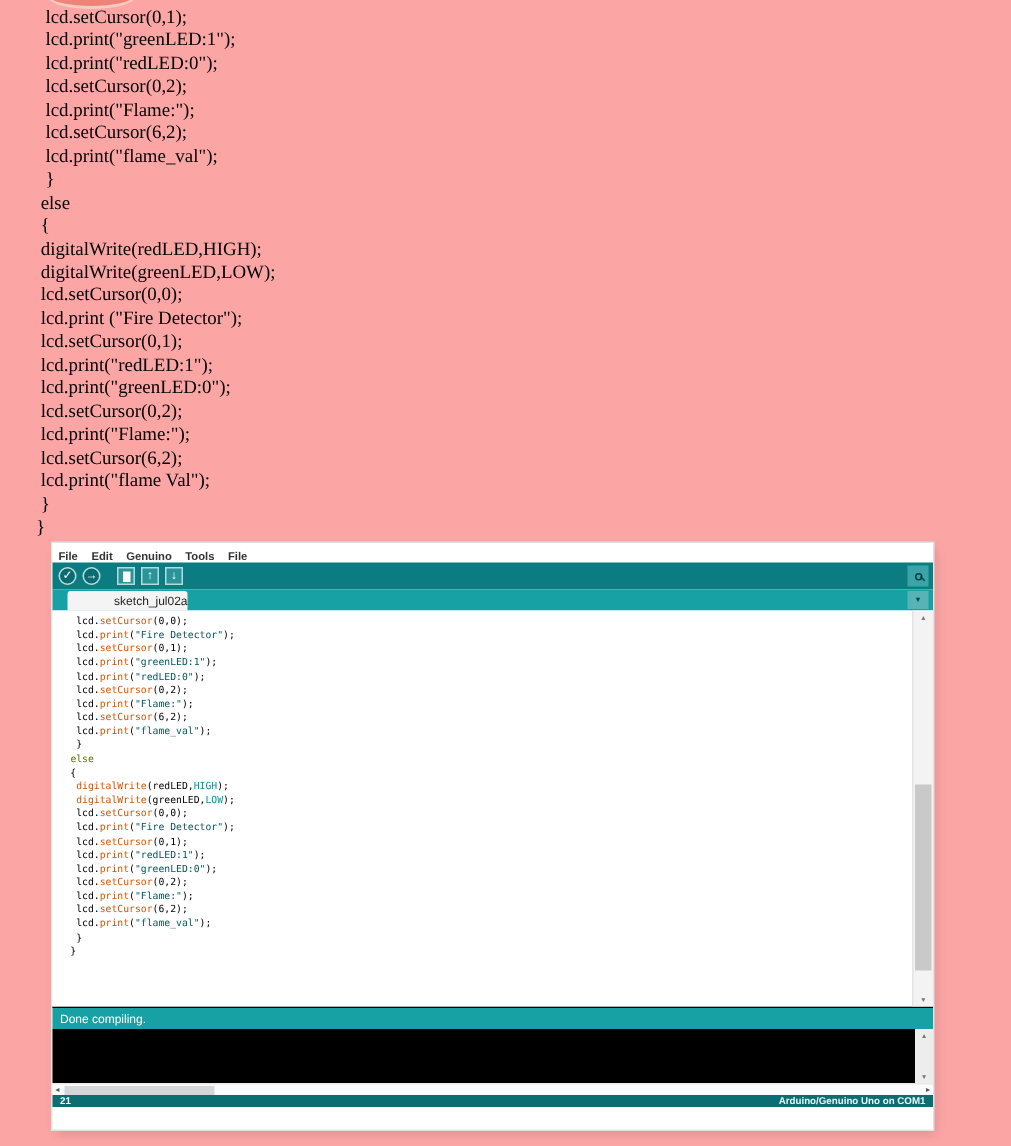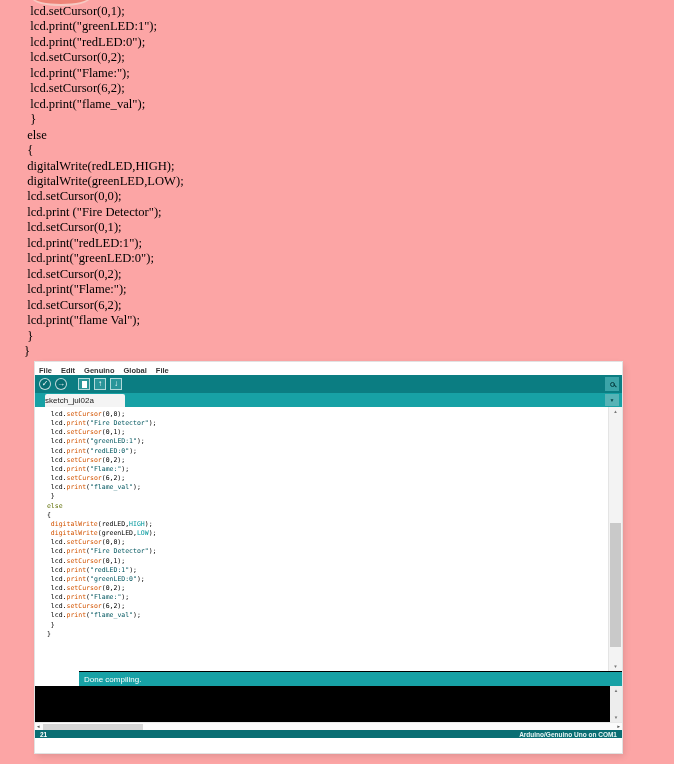--- a/index.html
+++ b/index.html
@@ -42,37 +42,37 @@
   .gap-left { margin-left:7px; }
   .page-glyph { display:inline-block; width:5px; height:7px; background:#fff; margin-top:2px; }
   .serial-btn { position:absolute; right:3px; top:2px; width:14px; height:14px; background:#3ba4a8;
                 display:flex; align-items:center; justify-content:center; }
   .mag { width:5px; height:5px; border:1.3px solid #073f43; border-radius:50%; position:relative; }
   .mag::after { content:''; position:absolute; width:3.5px; height:1.3px; background:#073f43;
                 transform:rotate(45deg); right:-3px; bottom:-1px; }
 
   .tabstrip { height:14px; background:var(--tabstrip-bg,#17a1a5); position:relative; }
   .tab { position:absolute; left:10px; bottom:0; height:13px; width:80px; background:#f4f4f4;
-         border-radius:2px 2px 0 0; font-size:8px; color:#222; text-align:left; line-height:13px;margin-top:30px; }
+         border-radius:2px 2px 0 0; font-size:8px; color:#222; text-align:right; line-height:13px;margin-top:30px; }
   .tab-dropdown { position:absolute; right:3px; top:1px; width:14px; height:12px; background:#56b3b6;
                   display:flex; align-items:center; justify-content:center; font-size:5px; color:#07474b; }
 
   .editor { position:relative; height:264px; background:#fff; overflow:hidden; }
   .codewrap { position:absolute; left:0; top:0; right:14px; bottom:0; padding:3px 0 0 8px; overflow:hidden; }
   .code-line { font-family:"DejaVu Sans Mono", monospace; font-size:6.5px; line-height:9.15px;
                white-space:pre; color:#000; }
 
   .v-scroll { background:#f3f3f3; border-left:1px solid #e4e4e4; }
   .editor-vscroll { position:absolute; right:0; top:0; width:14px; height:100%; }
   .sb-arrow { position:absolute; left:0; width:100%; text-align:center; font-size:4.5px; color:#777; }
   .sb-top { top:2px; } .sb-bottom { bottom:2px; }
   .editor-thumb { position:absolute; left:1px; right:1px; top:44%; height:47%; background:#c9c9c9; }
 
   .statusbar { height:15px; background:var(--status-bg,#17a1a5); border-top:1px solid #000;
-               color:#fff; font-size:8px; display:flex; align-items:center; padding-left:5px;margin-left:44px; }
+               color:#fff; font-size:8px; display:flex; align-items:center; padding-left:5px; }
 
   .console { position:relative; height:36px; background:#000; }
   .console-lines { position:absolute; left:5px; top:3px; right:13px; }
   .console-line { font-family:"DejaVu Sans Mono", monospace; font-size:8px; line-height:10px;
                   color:#e3e3e3; white-space:pre; }
   .console-vscroll { position:absolute; right:0; top:0; width:12px; height:100%; background:#ededed; }
 
   .hscroll { position:relative; height:8px; background:#fbfbfb; border-top:1px solid #e8e8e8; }
   .h-arrow { position:absolute; top:0; font-size:4.5px; color:#555; line-height:8px; }
   .h-left { left:1px; } .h-right { right:1px; }
@@ -115,21 +115,21 @@
       <div class="doc-line">}</div>
     </div>
 
   <div class="ide">
 
 
     <div class="menubar">
       <span class="menu-item">File</span>
       <span class="menu-item">Edit</span>
       <span class="menu-item">Genuino</span>
-      <span class="menu-item">Global</span>
+      <span class="menu-item">Tools</span>
       <span class="menu-item">File</span>
     </div>
 
     <div class="toolbar">
       <span class="tbtn-circle">✓</span>
       <span class="tbtn-circle">→</span>
       <span class="tbtn-square gap-left">
         <span class="page-glyph"></span>
       </span>
       <span class="tbtn-square">↑</span>

